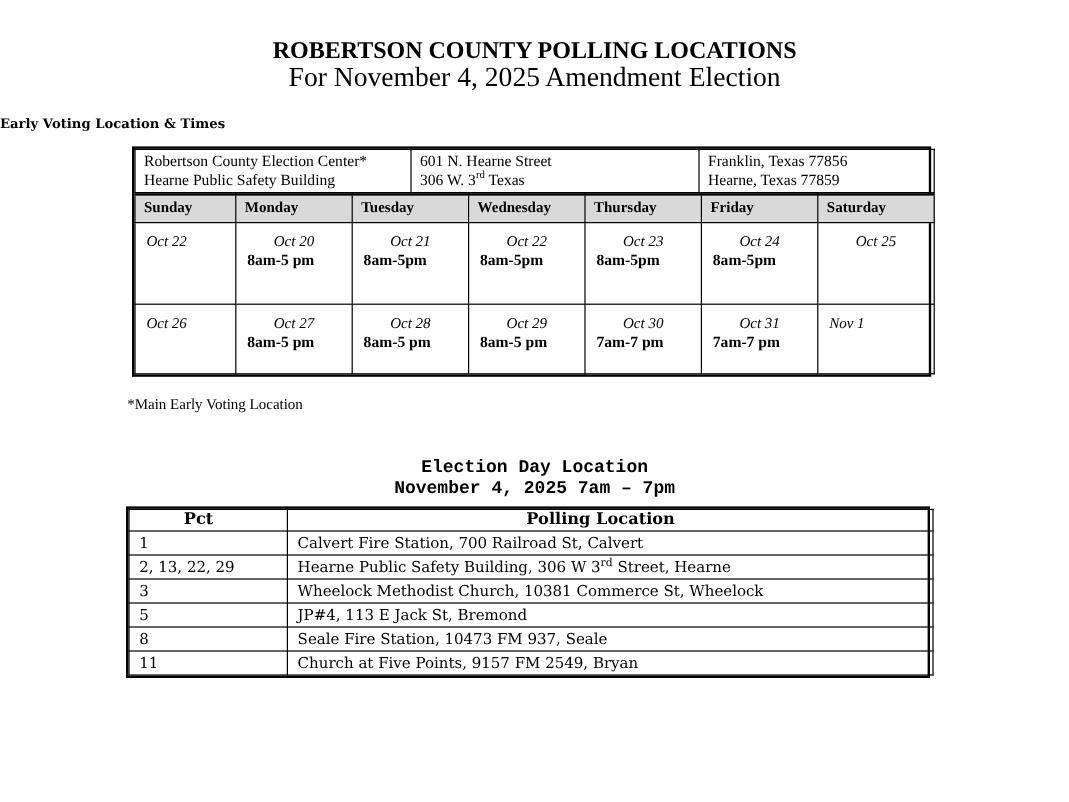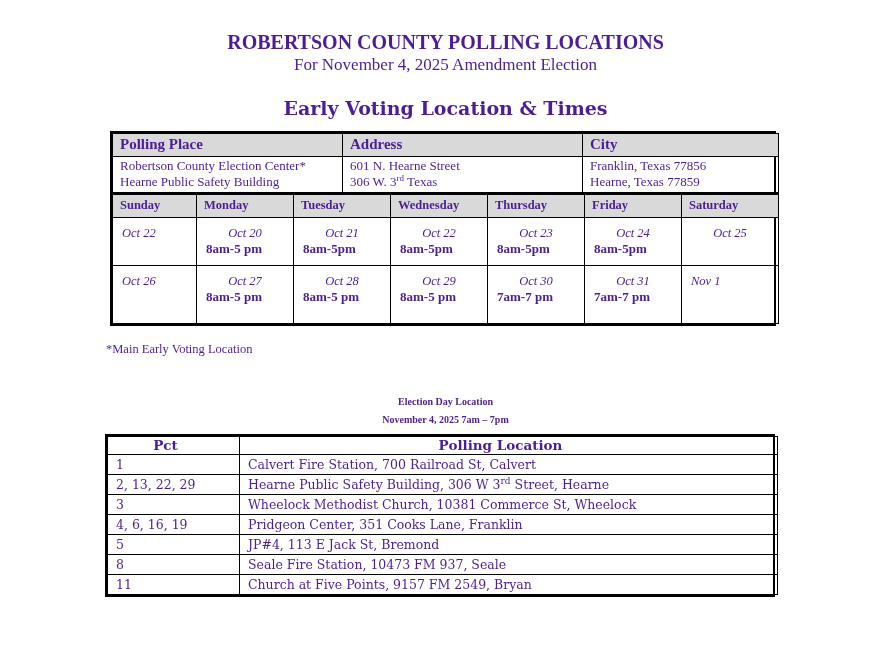--- a/index.html
+++ b/index.html
@@ -4,39 +4,39 @@
 <style>
   * { box-sizing: border-box; }
   html, body { margin: 0; padding: 0; background: #ffffff; }
   .page {
     position: relative;
     width: 891px;
     height: 668px;
     background: #ffffff;
     overflow: hidden;
     font-family: "Liberation Serif", serif;
-    color: #4c1d95;
+    color: #000000;
   }
   .doc-title {
     margin-top: 30px;
     text-align: center;
     font-size: 20px;
     font-weight: bold;
     line-height: 24px;
   }
   .doc-subtitle {
     text-align: center;
-    font-size: 17px;
+    font-size: 23px;
     line-height: 22px;
   }
   .section-heading {
-    text-align: center;
+    text-align: left;
     font-family: "DejaVu Serif", serif;
     font-weight: bold;
-    font-size: 19px;
+    font-size: 11px;
     margin-top: 21px;
   }
   
   .ev-wrap {
     width: 666px;
     margin: 12px 0 0 110px;
     border: 2px solid #000;
   }
   table { border-collapse: collapse; table-layout: fixed; width: 100%; }
   .loc-table th, .loc-table td { border: 1px solid #000; }
@@ -61,37 +61,37 @@
     font-size: 12.5px;
     padding: 3px 7px 4px 7px;
   }
   .sched-table td {
     border: 1px solid #000;
     vertical-align: top;
     padding: 7px 5px 0 5px;
     font-size: 12.5px;
     line-height: 16px;
   }
-  .week1 td { height: 48px; }
+  .week1 td { height: 68px; }
   .week2 td { height: 58px; }
   .sd-date { font-style: italic; }
   .sd-hours { font-weight: bold; font-style: normal; font-size: 13px; text-align: left; padding-left: 4px; }
   .c-center { text-align: center; }
   .c-left { text-align: left; padding-left: 4px; }
   .footnote {
     margin: 16px 0 0 106px;
     font-size: 12.5px;
   }
   
   .ed-heading-block {
     margin-top: 36px;
     text-align: center;
-    font-family: Liberation Serif, serif;
-    font-weight: bold;
-    font-size: 10px;
+    font-family: Liberation Mono, monospace;
+    font-weight: bold;
+    font-size: 15px;
     line-height: 18px;
   }
   .ed-wrap {
     width: 670px;
     margin: 5px 0 0 105px;
     border: 2px solid #000;
   }
   .ed-table th {
     border: 1px solid #000;
     font-family: "DejaVu Serif", serif;
@@ -123,25 +123,20 @@
 
   <div class="ev-wrap">
 
     <table class="loc-table">
       <colgroup>
           <col style="width:230px">
           <col style="width:240px">
           <col style="width:196px">
         </colgroup>
       <tbody>
-          <tr>
-        <th>Polling Place</th>
-        <th>Address</th>
-        <th>City</th>
-      </tr>
       <tr>
         <td>
           <div>Robertson County Election Center*</div>
           <div>Hearne Public Safety Building</div>
         </td>
         <td>
           <div>601 N. Hearne Street</div>
           <div><span>306 W. 3</span><sup>rd</sup><span> Texas</span></div>
         </td>
         <td>
@@ -256,24 +251,20 @@
       </tr>
       <tr>
         <td>2, 13, 22, 29</td>
         <td><span>Hearne Public Safety Building, 306 W 3</span><sup>rd</sup><span> Street, Hearne</span></td>
       </tr>
       <tr>
         <td>3</td>
         <td>Wheelock Methodist Church, 10381 Commerce St, Wheelock</td>
       </tr>
       <tr>
-        <td>4, 6, 16, 19</td>
-        <td>Pridgeon Center, 351 Cooks Lane, Franklin</td>
-      </tr>
-      <tr>
         <td>5</td>
         <td>JP#4, 113 E Jack St, Bremond</td>
       </tr>
       <tr>
         <td>8</td>
         <td>Seale Fire Station, 10473 FM 937, Seale</td>
       </tr>
       <tr>
         <td>11</td>
         <td>Church at Five Points, 9157 FM 2549, Bryan</td>

